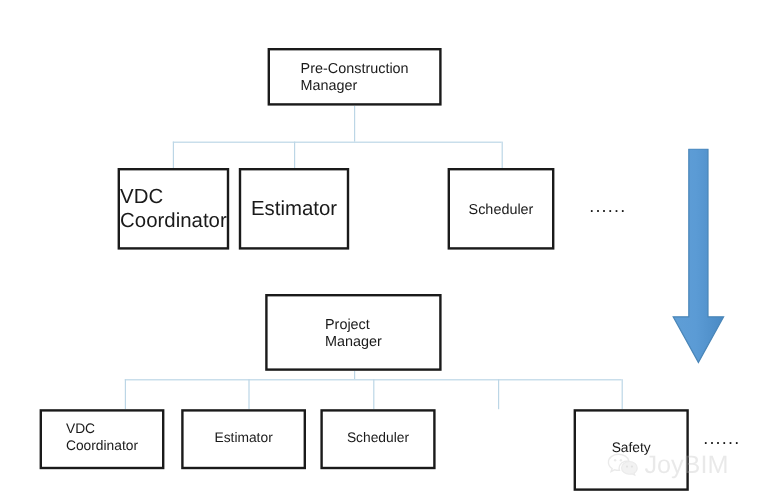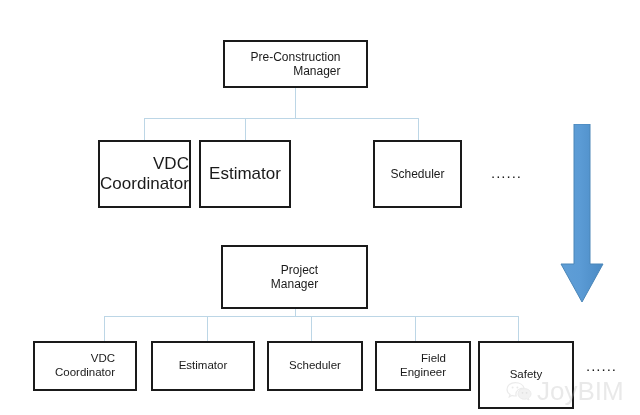--- a/index.html
+++ b/index.html
@@ -22,21 +22,21 @@
 
   
   .node {
     position: absolute;
     box-sizing: border-box;
     background: #ffffff;
     border: 2px solid #1a1a1a;
     display: flex;
     align-items: center;
     justify-content: center;
-    text-align: right;
+    text-align: left;
     color: #1a1a1a;
     line-height: 1.18;
     z-index: 3;
     padding: 2px 3px;
   }
   .node .lbl {
     display: block;
     white-space: pre-line;
   }
 
@@ -77,21 +77,21 @@
   .watermark {
     position: absolute;
     z-index: 4;
     display: flex;
     align-items: center;
     gap: 5px;
     opacity: 0.30;
     pointer-events: none;
   }
   .watermark .wm-text {
-    font-size: 26px;
+    font-size: 21px;
     color: #b9b9b9;
     font-family: "Liberation Sans", sans-serif;
     letter-spacing: 0px;
   }
 </style>
 </head>
 <body>
 
 <div id="canvas">
 
@@ -144,24 +144,20 @@
   </div>
 
   <div class="node leaf" style="left:151px; top:341px; width:104px; height:50px;">
     <span class="lbl">Estimator</span>
   </div>
 
   <div class="node leaf" style="left:267px; top:341px; width:96px; height:50px;">
     <span class="lbl">Scheduler</span>
   </div>
 
-  <div class="node leaf" style="left:375px; top:341px; width:96px; height:50px;">
-    <span class="lbl">Field
-Engineer</span>
-  </div>
 
   <div class="node leaf" style="left:478px; top:341px; width:96px; height:68px;">
     <span class="lbl">Safety</span>
   </div>
 
   <div class="dots" style="left:586px; top:357px;">......</div>
 
   <div class="arrow-wrap" style="left:559px; top:124px; width:46px; height:180px;">
     <svg width="46" height="180" viewBox="0 0 46 180" xmlns="http://www.w3.org/2000/svg">
       <defs>

